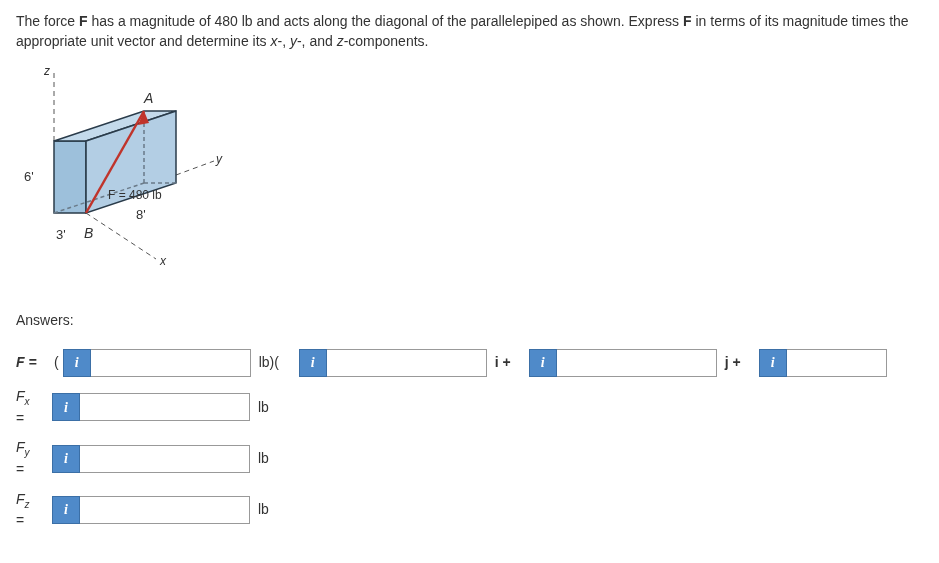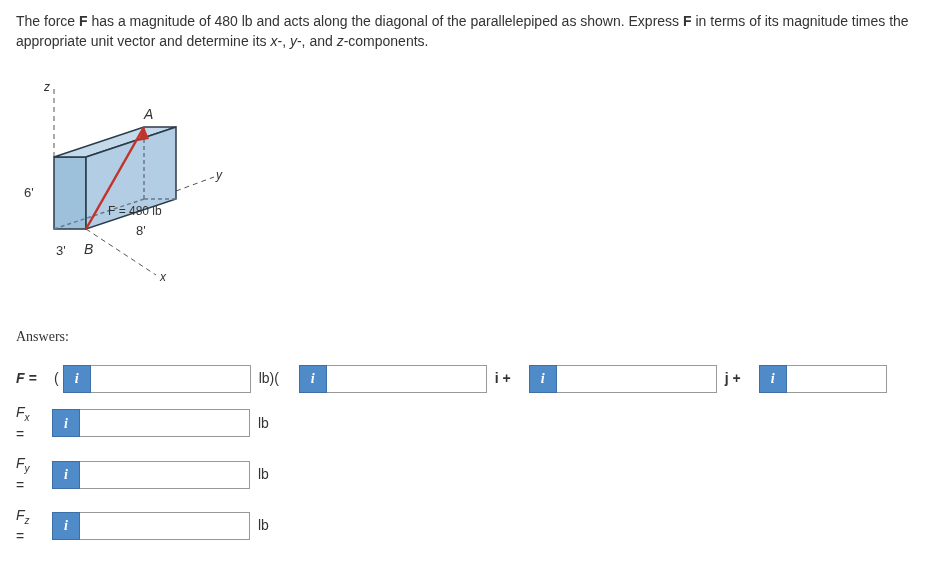--- a/index.html
+++ b/index.html
@@ -6,31 +6,31 @@
   body {
     margin: 0;
     padding: 12px 16px;
     font-family: Arial, Helvetica, sans-serif;
     font-size: 14px;
     color: #333;
     width: 939px;
     background: #fff;
     line-height: 1.4;
   }
-  .problem-text { margin-bottom: 28px; }
+  .problem-text { margin-bottom: 12px; }
   .bold { font-weight: bold; }
   .italic { font-style: italic; }
   .diagram-area {
     width: 220px;
     height: 230px;
     position: relative;
     margin-bottom: 18px;
   }
   .diagram-area svg { width: 100%; height: 100%; }
-  .answers-label { margin: 14px 0 18px 0; font-family: Liberation Serif, serif; }
+  .answers-label { margin: 14px 0 18px 0; }
   .row {
     display: flex;
     align-items: center;
     margin-bottom: 10px;
     font-size: 14px;
   }
   .row-label {
     width: 36px;
     font-style: italic;
   }

